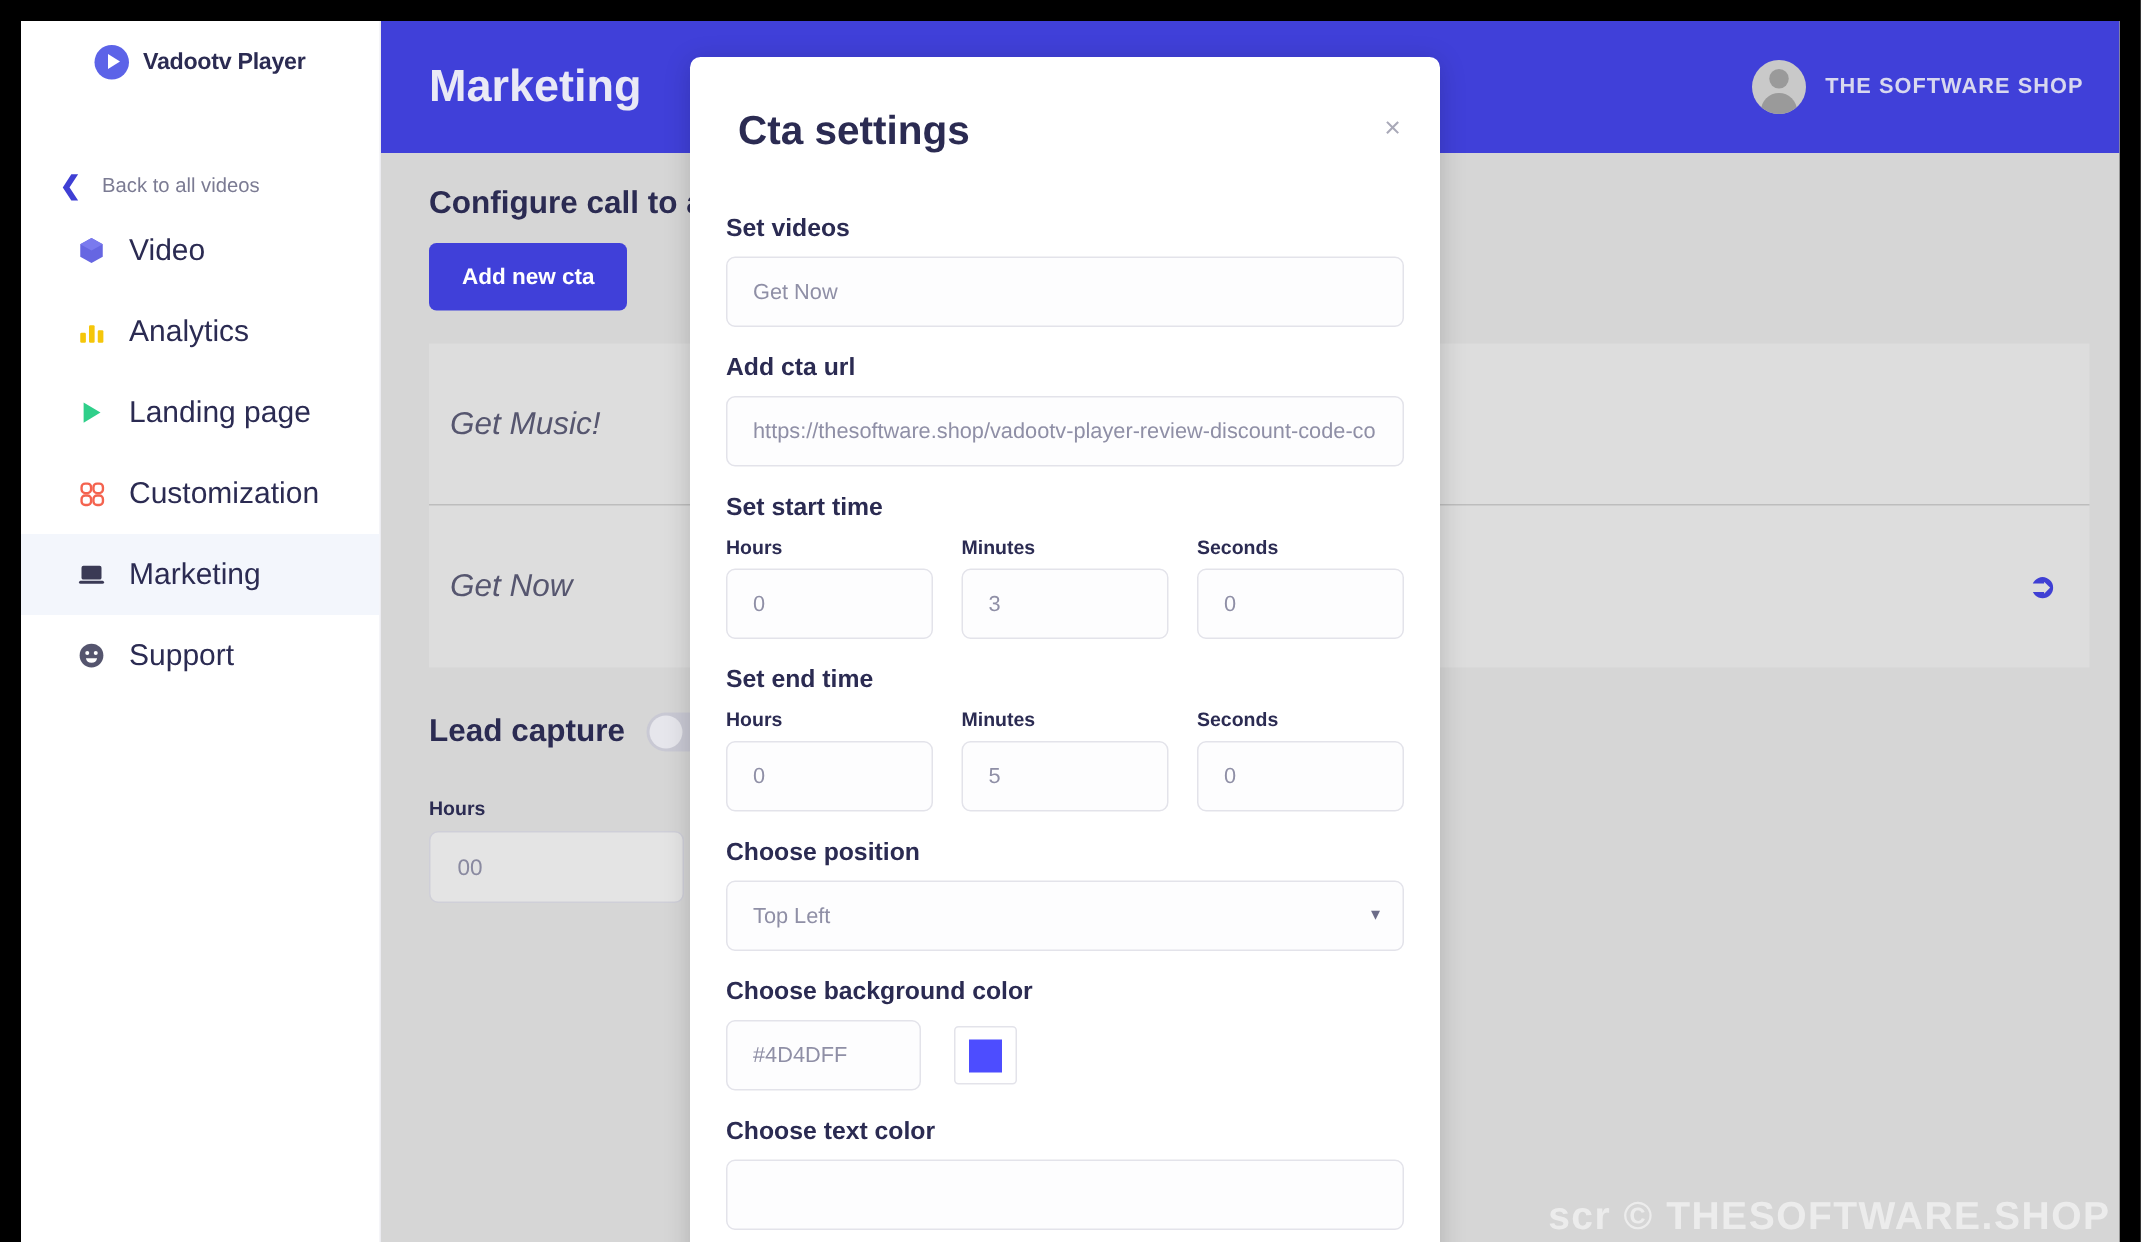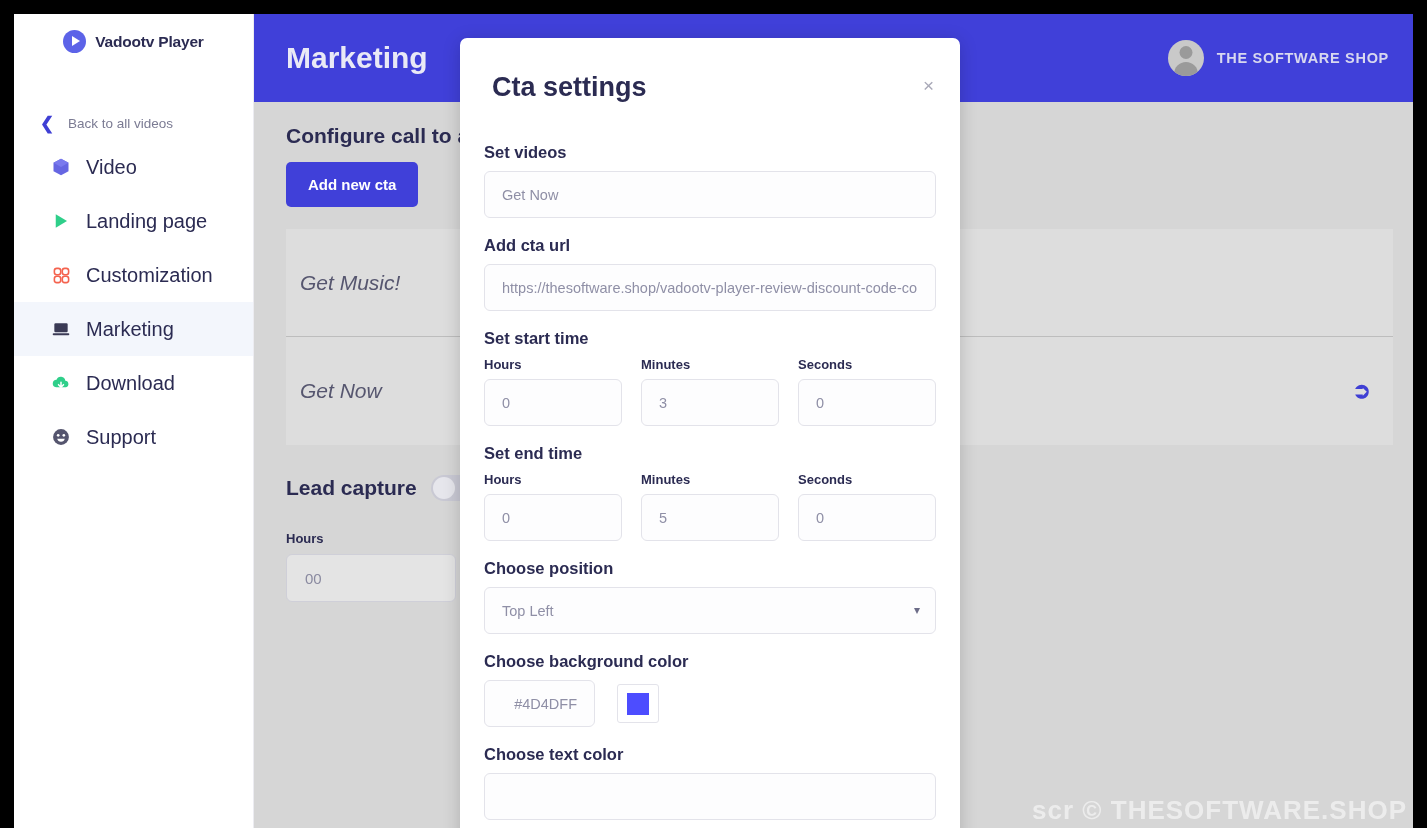--- a/index.html
+++ b/index.html
@@ -222,25 +222,25 @@
     outline: none; cursor: pointer;
   }
   .select-wrap { position: relative; }
   .select-wrap .caret {
     position: absolute; right: 16px; top: 50%;
     transform: translateY(-60%);
     pointer-events: none; color: #6c6c88; font-size: 12px;
   }
   .color-row { display: flex; align-items: center; gap: 22px; }
   .color-text {
-    width: 111px; height: 47px;
+    width: 130px; height: 47px;
     border: 1px solid #e3e3ea; border-radius: 6px;
     background: #fdfdfe; padding: 0 17px;
     font-size: 14.5px; color: #8f8fa6;
-    font-family: "Liberation Sans", sans-serif; outline: none; text-align: right;
+    font-family: "Liberation Sans", sans-serif; outline: none;
   }
   .color-text::placeholder { color: #8f8fa6; opacity: 1; }
   .swatch-btn {
     width: 42px; height: 39px;
     border: 1px solid #e3e3ea; border-radius: 3px;
     background: #ffffff;
     display: flex; align-items: center; justify-content: center;
     cursor: pointer;
   }
   .swatch { width: 22px; height: 22px; background: #4D4DFF; }
@@ -267,20 +267,30 @@
       <div class="nav-item">
         <span class="ico">
           <svg width="20" height="20" viewBox="0 0 24 24" fill="#4b4bdd">
             <path d="M12 2 3 7v10l9 5 9-5V7z" opacity="0.85"></path>
             <path d="M12 2 3 7l9 5 9-5z" fill="#7a7aee"></path>
           </svg>
         </span>
         <span class="lbl">Video</span>
       </div>
 
+      <div class="nav-item">
+        <span class="ico">
+          <svg width="20" height="20" viewBox="0 0 24 24" fill="#f5c60a">
+            <rect x="3" y="13" width="4.5" height="8" rx="1"></rect>
+            <rect x="10" y="7" width="4.5" height="14" rx="1"></rect>
+            <rect x="17" y="11" width="4.5" height="10" rx="1"></rect>
+          </svg>
+        </span>
+        <span class="lbl">Analytics</span>
+      </div>
 
       <div class="nav-item">
         <span class="ico">
           <svg width="18" height="18" viewBox="0 0 24 24" fill="#2fcf8a">
             <path d="M5 3l15 9-15 9z"></path>
           </svg>
         </span>
         <span class="lbl">Landing page</span>
       </div>
 
@@ -299,29 +309,20 @@
       <div class="nav-item active">
         <span class="ico">
           <svg width="20" height="20" viewBox="0 0 24 24" fill="#3a3a55">
             <rect x="4" y="5" width="16" height="11" rx="1.5"></rect>
             <rect x="2" y="17" width="20" height="2.4" rx="1.2"></rect>
           </svg>
         </span>
         <span class="lbl">Marketing</span>
       </div>
 
-      <div class="nav-item">
-        <span class="ico">
-          <svg width="20" height="20" viewBox="0 0 24 24" fill="#2fcf8a">
-            <path d="M6 17a4.5 4.5 0 0 1 .6-8.96 5.5 5.5 0 0 1 10.6 1.3A3.9 3.9 0 0 1 18 17z"></path>
-            <path d="M12 11v6m0 0l-3-3m3 3l3-3" stroke="#ffffff" stroke-width="1.8" fill="none" stroke-linecap="round"></path>
-          </svg>
-        </span>
-        <span class="lbl">Download</span>
-      </div>
 
       <div class="nav-item">
         <span class="ico">
           <svg width="20" height="20" viewBox="0 0 24 24" fill="#55556e">
             <circle cx="12" cy="12" r="9.5"></circle>
             <circle cx="8.6" cy="10" r="1.6" fill="#fff"></circle>
             <circle cx="15.4" cy="10" r="1.6" fill="#fff"></circle>
             <path d="M7.5 14.2h9a4.6 4.6 0 0 1-9 0z" fill="#fff"></path>
           </svg>
         </span>

